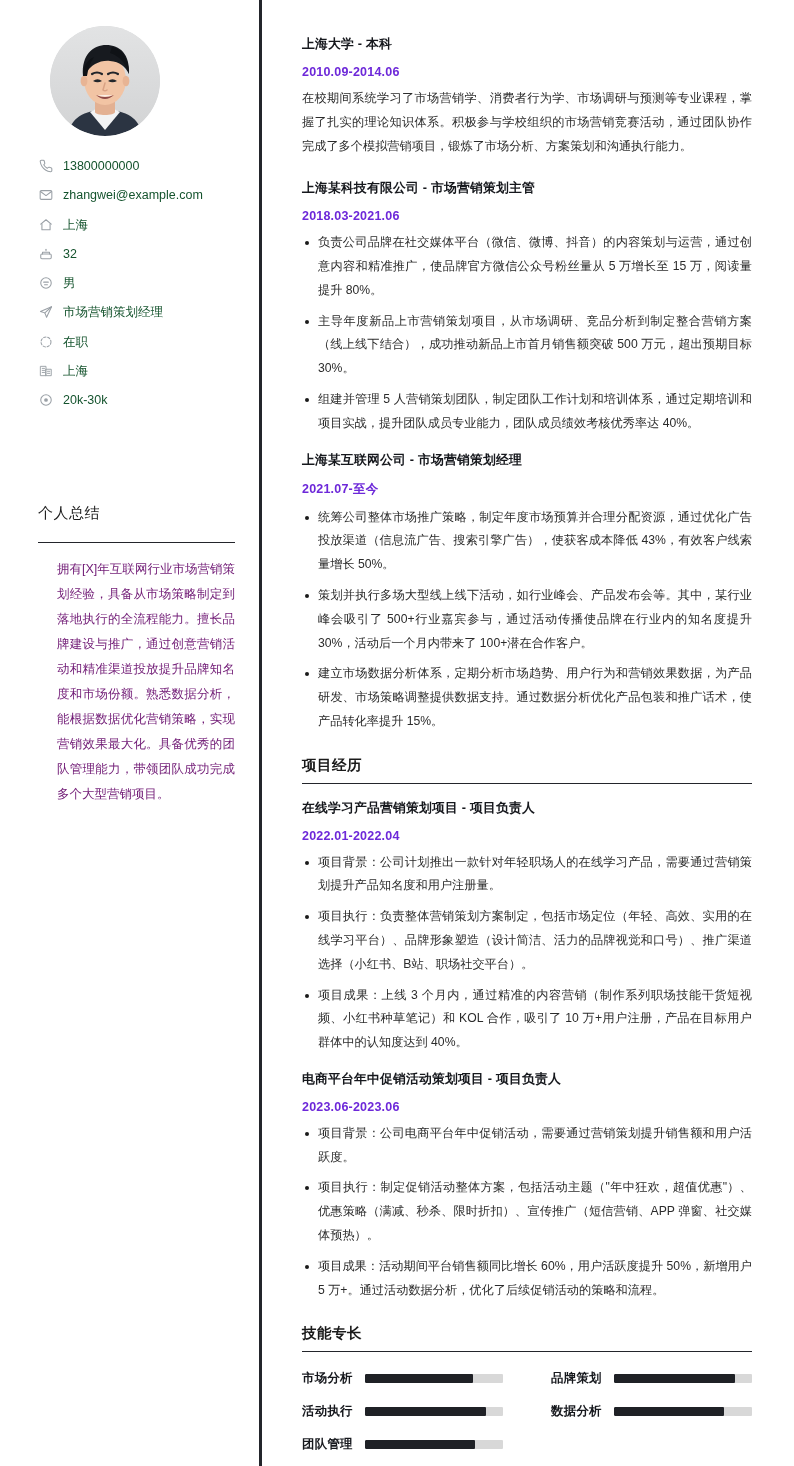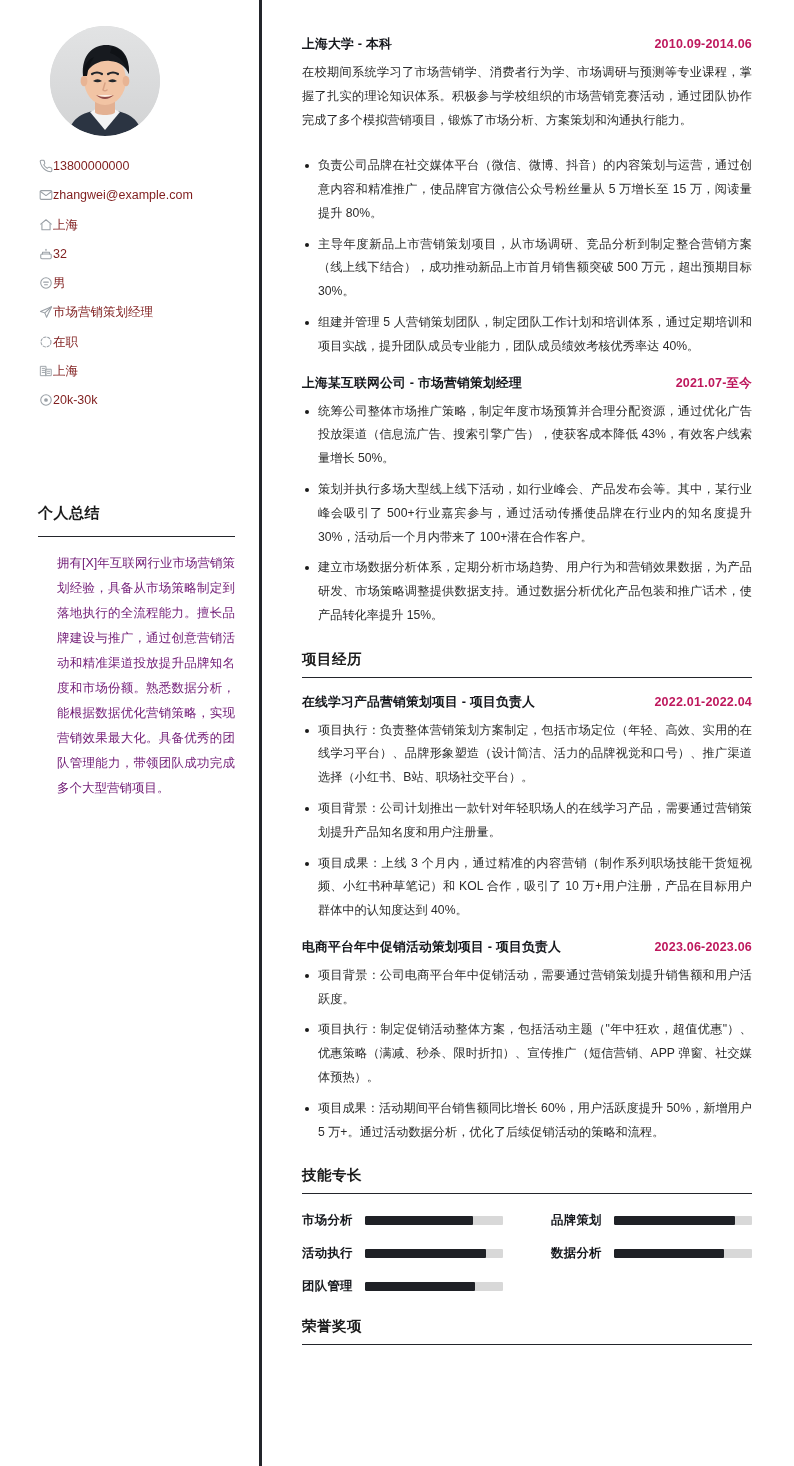--- a/index.html
+++ b/index.html
@@ -60,45 +60,46 @@
     color: #1a1a1a;
     margin: 0 0 18px 10px;
     line-height: 1.2;
   }
 
   .contact-list { margin: 0 0 0 10px; list-style: none; }
 
   .contact-item {
     display: flex;
     align-items: center;
+    gap: 10px;
     margin-bottom: 13px;
     font-size: 12.5px;
-    color: #7f1d1d;
+    color: #14532d;
     line-height: 1.3;
   }
 
   .contact-icon {
     width: 15px;
     height: 15px;
     flex: 0 0 15px;
     display: inline-flex;
     align-items: center;
     justify-content: center;
     color: #9aa0a6;
   }
   .contact-icon svg { width: 14px; height: 14px; display: block; }
   .contact-text { white-space: nowrap; }
 
   .sidebar-section { margin-top: 96px; margin-left: 10px; }
 
   .sidebar-heading {
     font-size: 15px;
-    font-weight: bold;
+    font-weight: normal;
     color: #1a1a1a;
-    padding-bottom: 13px;
+    padding-bottom: 19px;
     border-bottom: 1.6px solid #23252b;
     margin-bottom: 14px;
     letter-spacing: 0.5px;
   }
 
   .sidebar-body {
     font-size: 12.5px;
     line-height: 2.0;
     color: #701a75;
     text-align: justify;
@@ -127,33 +128,34 @@
 
   .entry { margin-bottom: 16px; }
   .entry:last-child { margin-bottom: 4px; }
 
   .entry-head {
     display: flex;
     justify-content: space-between;
     align-items: baseline;
     gap: 12px;
     margin-bottom: 8px;
+    flex-direction: column;
   }
 
   .entry-title {
     font-size: 12.8px;
     font-weight: bold;
     color: #16181d;
     letter-spacing: 0.2px;
   }
 
   .entry-date {
     font-size: 12.5px;
     font-weight: bold;
-    color: #be185d;
+    color: #6d28d9;
     white-space: nowrap;
     letter-spacing: 0.2px;
   }
 
   .entry-desc {
     font-size: 12.2px;
     line-height: 1.95;
     color: #2b2b2b;
     text-align: justify;
     text-justify: inter-ideograph;
@@ -384,20 +386,24 @@
           <span class="entry-title">上海大学 - 本科</span>
           <span class="entry-date">2010.09-2014.06</span>
         </div>
         <p class="entry-desc">在校期间系统学习了市场营销学、消费者行为学、市场调研与预测等专业课程，掌握了扎实的理论知识体系。积极参与学校组织的市场营销竞赛活动，通过团队协作完成了多个模拟营销项目，锻炼了市场分析、方案策划和沟通执行能力。</p>
       </div>
     </section>
 
     <section class="section">
 
       <div class="entry">
+        <div class="entry-head">
+          <span class="entry-title">上海某科技有限公司 - 市场营销策划主管</span>
+          <span class="entry-date">2018.03-2021.06</span>
+        </div>
         <ul class="bullets">
           <li class="bullet">负责公司品牌在社交媒体平台（微信、微博、抖音）的内容策划与运营，通过创意内容和精准推广，使品牌官方微信公众号粉丝量从 5 万增长至 15 万，阅读量提升 80%。</li>
           <li class="bullet">主导年度新品上市营销策划项目，从市场调研、竞品分析到制定整合营销方案（线上线下结合），成功推动新品上市首月销售额突破 500 万元，超出预期目标 30%。</li>
           <li class="bullet">组建并管理 5 人营销策划团队，制定团队工作计划和培训体系，通过定期培训和项目实战，提升团队成员专业能力，团队成员绩效考核优秀率达 40%。</li>
         </ul>
       </div>
 
       <div class="entry">
         <div class="entry-head">
           <span class="entry-title">上海某互联网公司 - 市场营销策划经理</span>
@@ -413,22 +419,22 @@
 
     <section class="section">
       <h2 class="section-heading">项目经历</h2>
 
       <div class="entry">
         <div class="entry-head">
           <span class="entry-title">在线学习产品营销策划项目 - 项目负责人</span>
           <span class="entry-date">2022.01-2022.04</span>
         </div>
         <ul class="bullets">
+          <li class="bullet">项目背景：公司计划推出一款针对年轻职场人的在线学习产品，需要通过营销策划提升产品知名度和用户注册量。</li>
           <li class="bullet">项目执行：负责整体营销策划方案制定，包括市场定位（年轻、高效、实用的在线学习平台）、品牌形象塑造（设计简洁、活力的品牌视觉和口号）、推广渠道选择（小红书、B站、职场社交平台）。</li>
-          <li class="bullet">项目背景：公司计划推出一款针对年轻职场人的在线学习产品，需要通过营销策划提升产品知名度和用户注册量。</li>
           <li class="bullet">项目成果：上线 3 个月内，通过精准的内容营销（制作系列职场技能干货短视频、小红书种草笔记）和 KOL 合作，吸引了 10 万+用户注册，产品在目标用户群体中的认知度达到 40%。</li>
         </ul>
       </div>
 
       <div class="entry">
         <div class="entry-head">
           <span class="entry-title">电商平台年中促销活动策划项目 - 项目负责人</span>
           <span class="entry-date">2023.06-2023.06</span>
         </div>
         <ul class="bullets">

